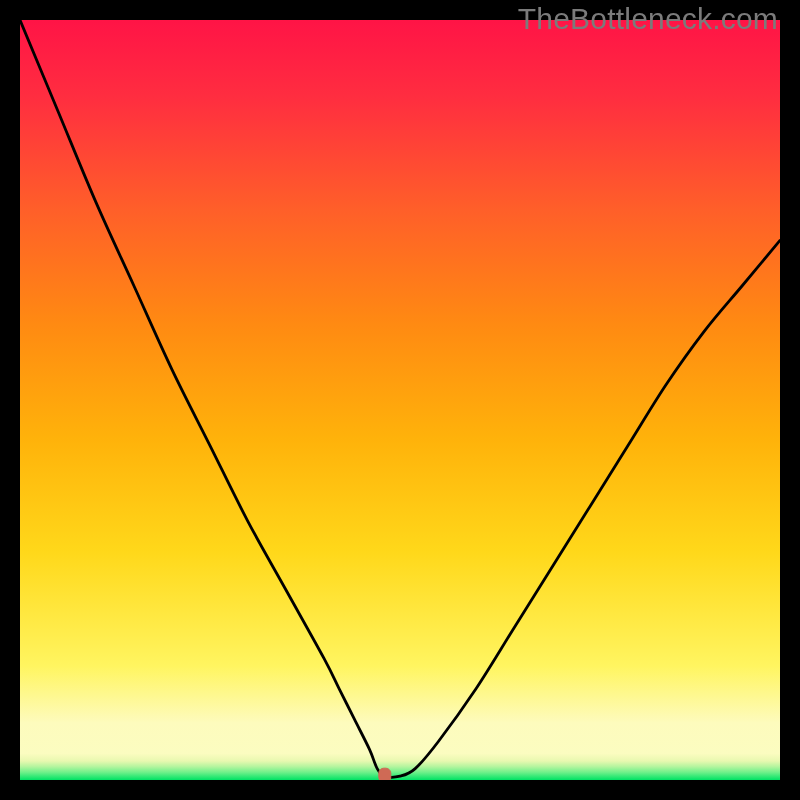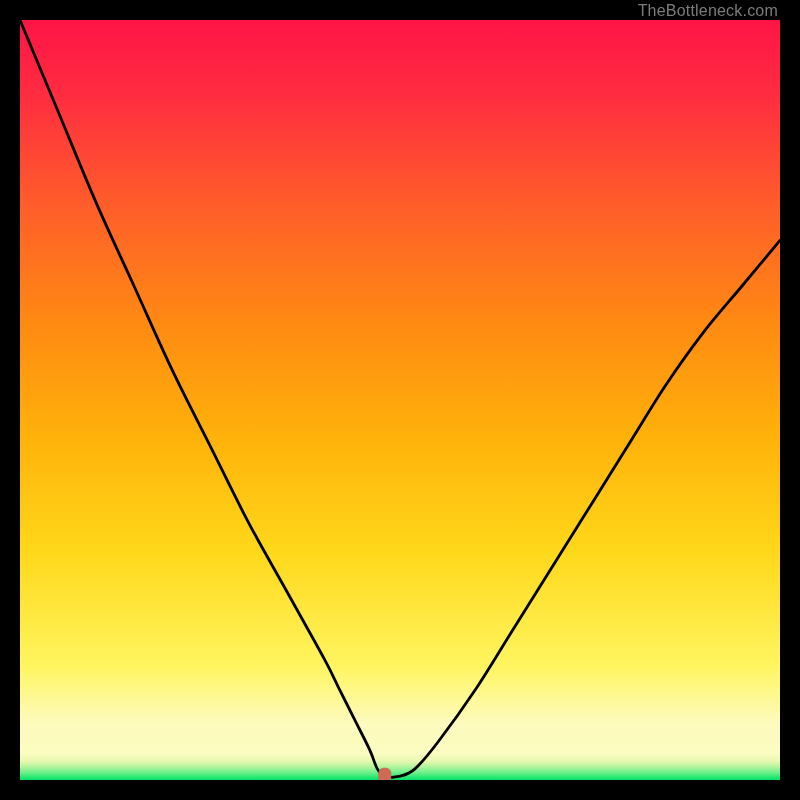--- a/index.html
+++ b/index.html
@@ -21,21 +21,21 @@
     left: 20px;
     top: 20px;
     width: 760px;
     height: 760px;
   }
   .watermark {
     position: absolute;
     top: 2px;
     right: 22px;
     color: #7b7b7b;
-    font-size: 16px;
+    font-size: 30px;
     font-weight: 500;
     letter-spacing: 0.2px;
     z-index: 5;
     margin-left: 36px;
   }
 </style>
 </head>
 <body>
 
 <div class="frame">

